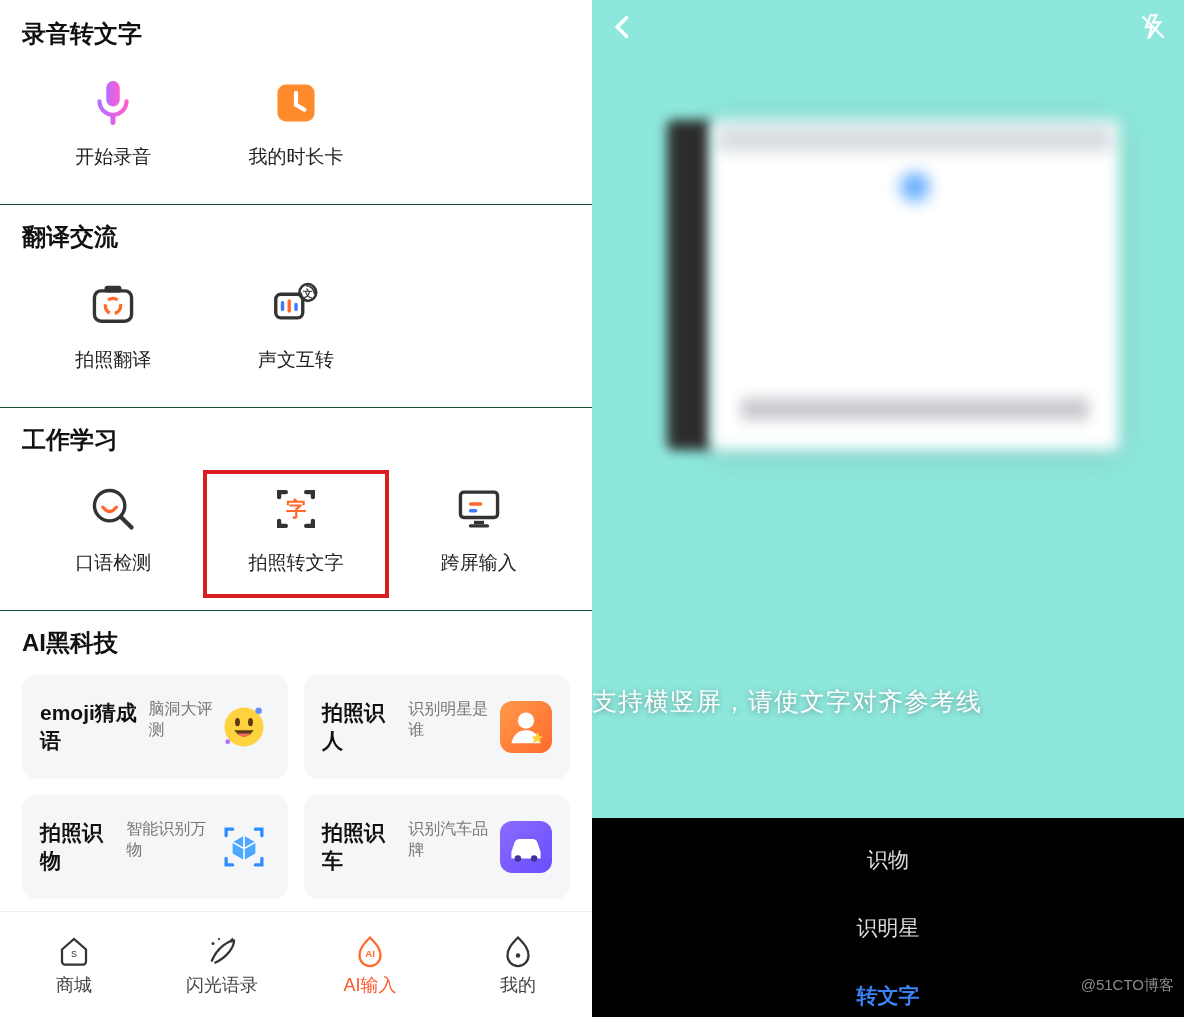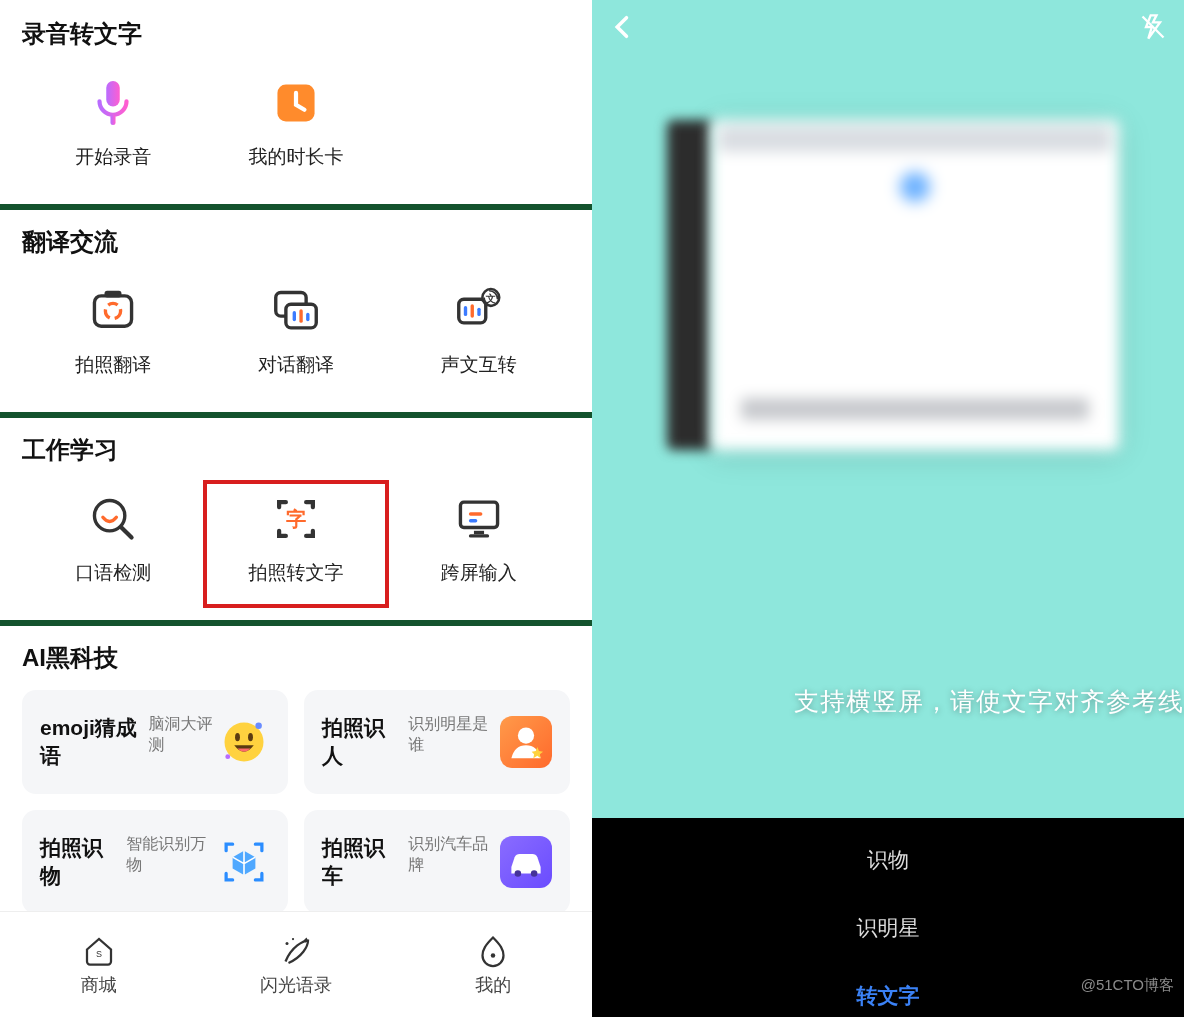--- a/index.html
+++ b/index.html
@@ -19,21 +19,21 @@
     background: #fff;
     display: flex;
     flex-direction: column;
     position: relative;
   }
   .scroll-area {
     flex: 1;
     overflow: hidden;
     padding: 10px 0 0 0;
   }
-  .section { padding: 0 22px 14px 22px; border-bottom: 6px solid #14532d; margin-bottom: 8px; }
+  .section { padding: 0 22px 14px 22px; border-bottom: 1px solid #14532d; margin-bottom: 8px; }
   .section.last { border-bottom: none; }
   .sec-title {
     font-size: 24px; font-weight: 700; color: #111; padding: 8px 0 16px 0;
   }
   .row3 {
     display: grid;
     grid-template-columns: repeat(3, 1fr);
     gap: 0;
   }
   .tool {
@@ -84,21 +84,21 @@
     filter: blur(7px); position:relative;
   }
   .blur-card::before{
     content:""; position:absolute; top:6px; left:8px; right:8px; height:26px; background:#d9dde2; border-radius:4px;
   }
   .blur-card::after{
     content:""; position:absolute; left:30px; right:30px; bottom:30px; height:22px; background:#c7c9cd; border-radius:4px;
   }
   .blur-dot{position:absolute;top:52px;left:50%;transform:translateX(-50%);width:30px;height:30px;background:#6ab0ff;border-radius:50%;filter:blur(3px);}
   .cam-hint {
-    position:absolute; left:0; right:0; bottom:100px; text-align:right; color:#fff;
+    position:absolute; left:0; right:0; bottom:100px; text-align:left; color:#fff;
     font-size:25px; text-shadow:0 1px 6px rgba(0,0,0,.35); font-weight:500; letter-spacing:1px;
   }
   .cam-bottom { height:199px; background:#000; display:flex; flex-direction:column; }
   .modes { display:flex; gap:40px; align-items:center; justify-content:center; padding:28px 0 10px 0;flex-direction:column; }
   .mode { font-size:21px; color:#ddd; cursor:pointer; }
   .mode.active { color:#3b82f6; font-weight:600; }
   .controls { flex:1; display:flex; align-items:center; justify-content:center; position:relative; padding-bottom:10px;}
   .shutter {
     width:92px; height:92px; border-radius:50%; background:#fff; border:6px solid #fff; box-shadow: inset 0 0 0 4px #000;
     cursor:pointer;
@@ -156,32 +156,20 @@
                 <rect x="10" y="14" width="44" height="36" rx="8" fill="none" stroke="#333" stroke-width="4"></rect>
                 <circle cx="32" cy="32" r="9" fill="none" stroke="#ff6a2c" stroke-width="4" stroke-dasharray="12 6"></circle>
                 <rect x="22" y="8" width="20" height="8" rx="3" fill="#333"></rect>
               </svg>
           </div>
           <div class="tlabel">拍照翻译</div>
         </div>
         <div class="tool">
           <div class="ticon">
             <svg viewBox="0 0 64 64">
-                <rect x="8" y="10" width="36" height="28" rx="6" fill="none" stroke="#333" stroke-width="4"></rect>
-                <rect x="20" y="24" width="36" height="28" rx="6" fill="#fff" stroke="#333" stroke-width="4"></rect>
-                <rect x="28" y="32" width="4" height="12" rx="2" fill="#3b7bff"></rect>
-                <rect x="36" y="30" width="4" height="16" rx="2" fill="#ff6a2c"></rect>
-                <rect x="44" y="34" width="4" height="10" rx="2" fill="#3b7bff"></rect>
-              </svg>
-          </div>
-          <div class="tlabel">对话翻译</div>
-        </div>
-        <div class="tool">
-          <div class="ticon">
-            <svg viewBox="0 0 64 64">
                 <rect x="8" y="18" width="32" height="28" rx="6" fill="none" stroke="#333" stroke-width="4"></rect>
                 <rect x="14" y="26" width="4" height="12" rx="2" fill="#3b7bff"></rect>
                 <rect x="22" y="24" width="4" height="16" rx="2" fill="#ff6a2c"></rect>
                 <rect x="30" y="28" width="4" height="10" rx="2" fill="#3b7bff"></rect>
                 <circle cx="46" cy="16" r="10" fill="#fff" stroke="#333" stroke-width="3"></circle>
                 <text x="46" y="21" text-anchor="middle" font-size="12" fill="#333" font-weight="700">文</text>
                 <path d="M44 8a10 10 0 0 1 10 10M48 26a10 10 0 0 1-10-10" fill="none" stroke="#333" stroke-width="2"></path>
               </svg>
           </div>
           <div class="tlabel">声文互转</div>
@@ -300,20 +288,27 @@
     </div>
     <div class="bn-item">
       <svg viewBox="0 0 48 48">
           <path d="M10 38C18 18 34 10 40 10c0 8-8 22-26 30" fill="none" stroke="#333" stroke-width="3"></path>
           <path d="M34 10l4-4 2 4-3 3" fill="#333"></path>
           <circle cx="12" cy="14" r="2" fill="#333"></circle>
           <circle cx="20" cy="8" r="1.5" fill="#333"></circle>
         </svg>
       <div class="bn-label">闪光语录</div>
     </div>
+    <div class="bn-item active">
+      <svg viewBox="0 0 48 48">
+          <path d="M24 6c10 10 14 16 14 24a14 14 0 0 1-28 0c0-8 4-14 14-24z" fill="none" stroke="#ff6a2c" stroke-width="3"></path>
+          <text x="24" y="32" text-anchor="middle" font-size="13" font-weight="700" fill="#ff6a2c">AI</text>
+        </svg>
+      <div class="bn-label">AI输入</div>
+    </div>
     <div class="bn-item">
       <svg viewBox="0 0 48 48">
           <path d="M24 6c10 10 14 16 14 24a14 14 0 0 1-28 0c0-8 4-14 14-24z" fill="none" stroke="#333" stroke-width="3"></path>
           <circle cx="24" cy="30" r="3" fill="#333"></circle>
         </svg>
       <div class="bn-label">我的</div>
     </div>
   </div>
 </div>
 

